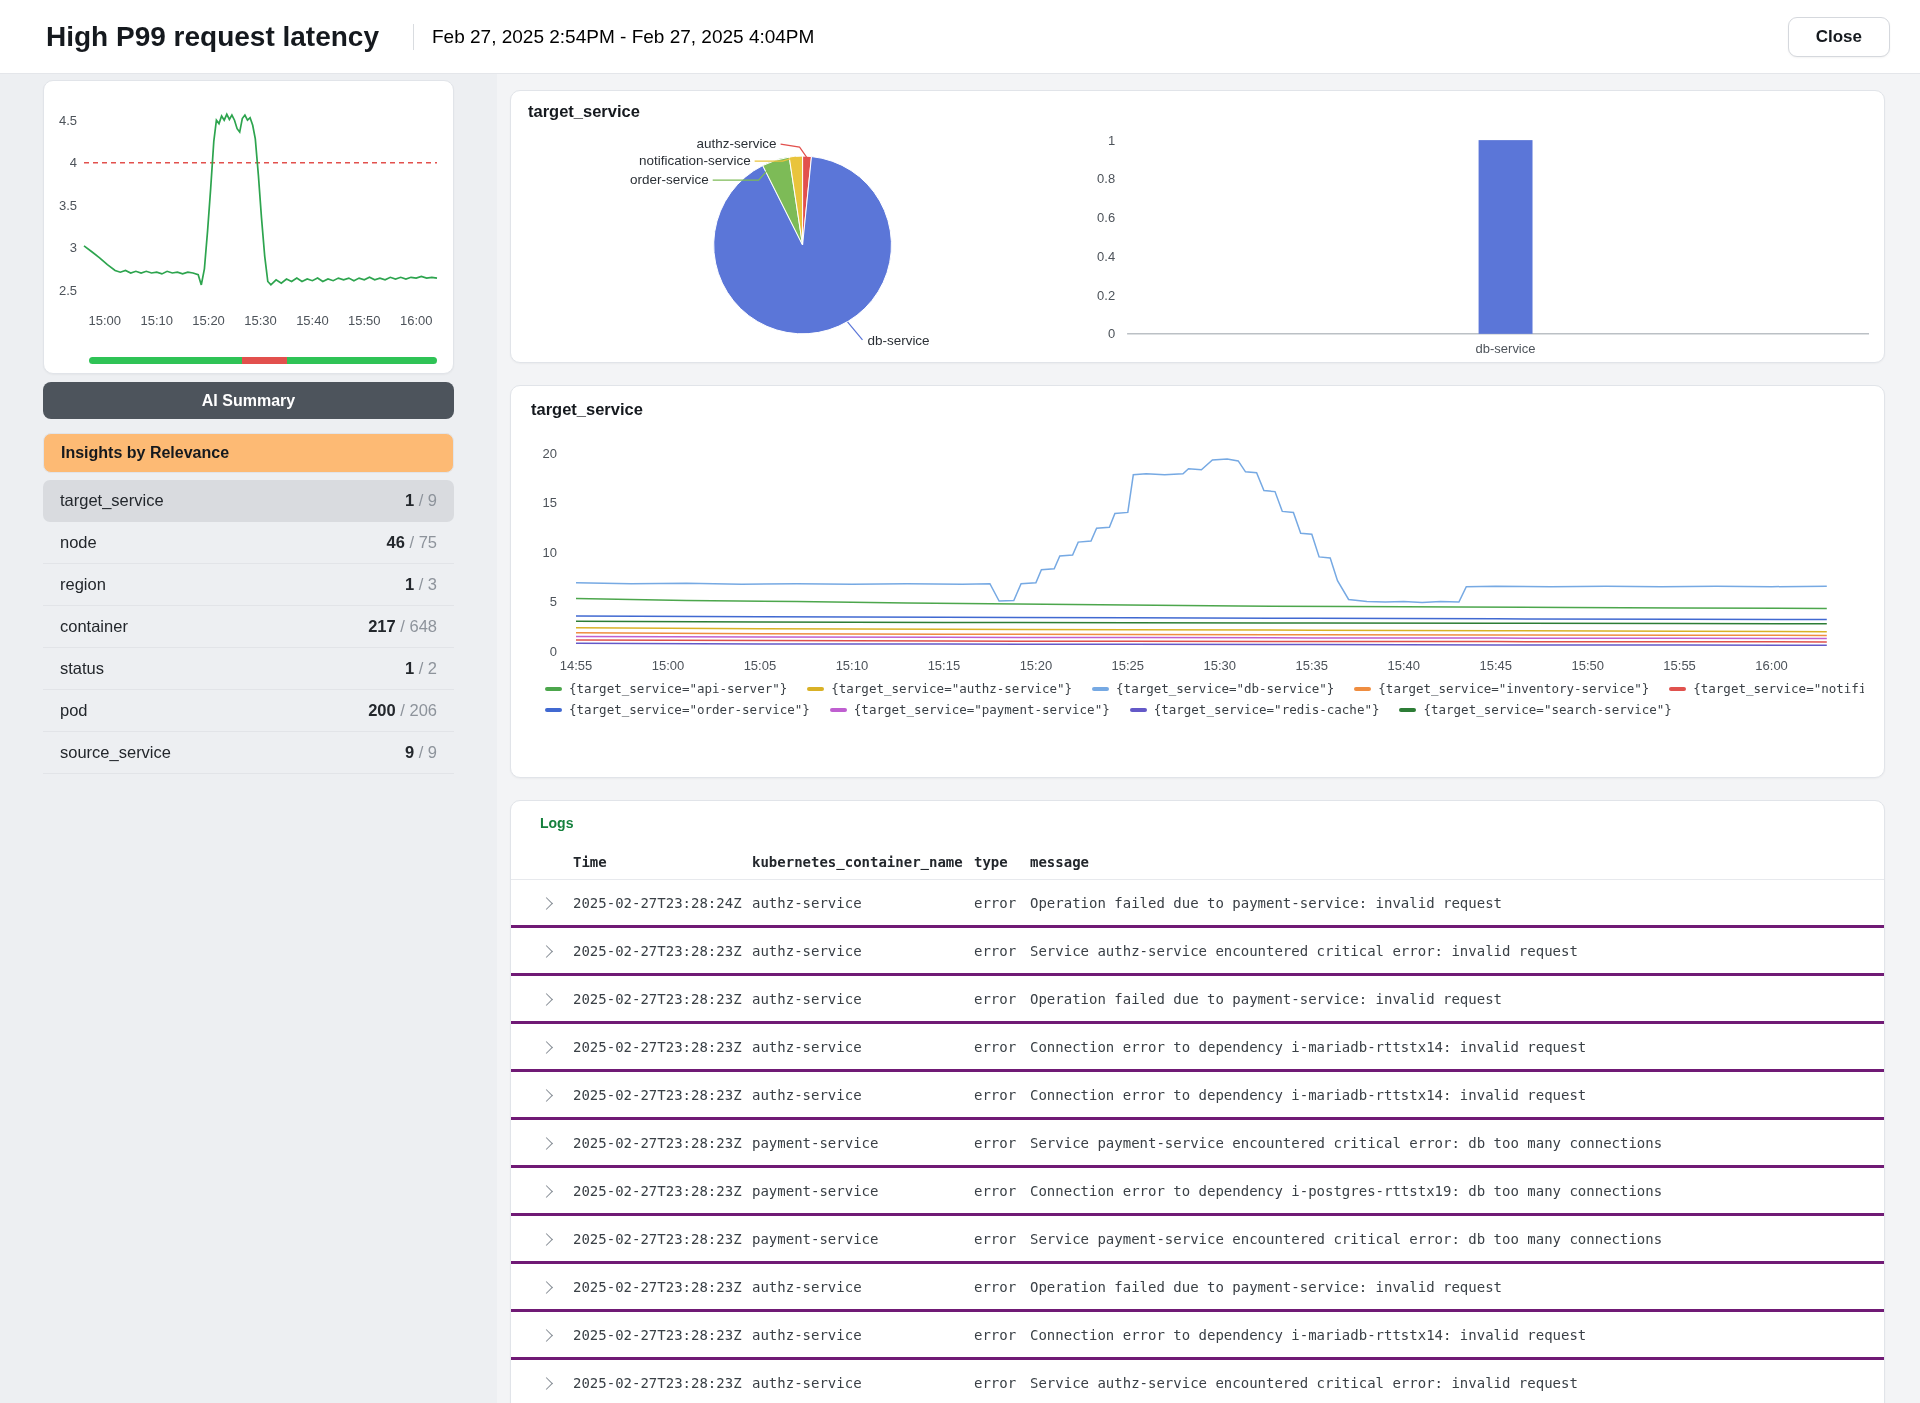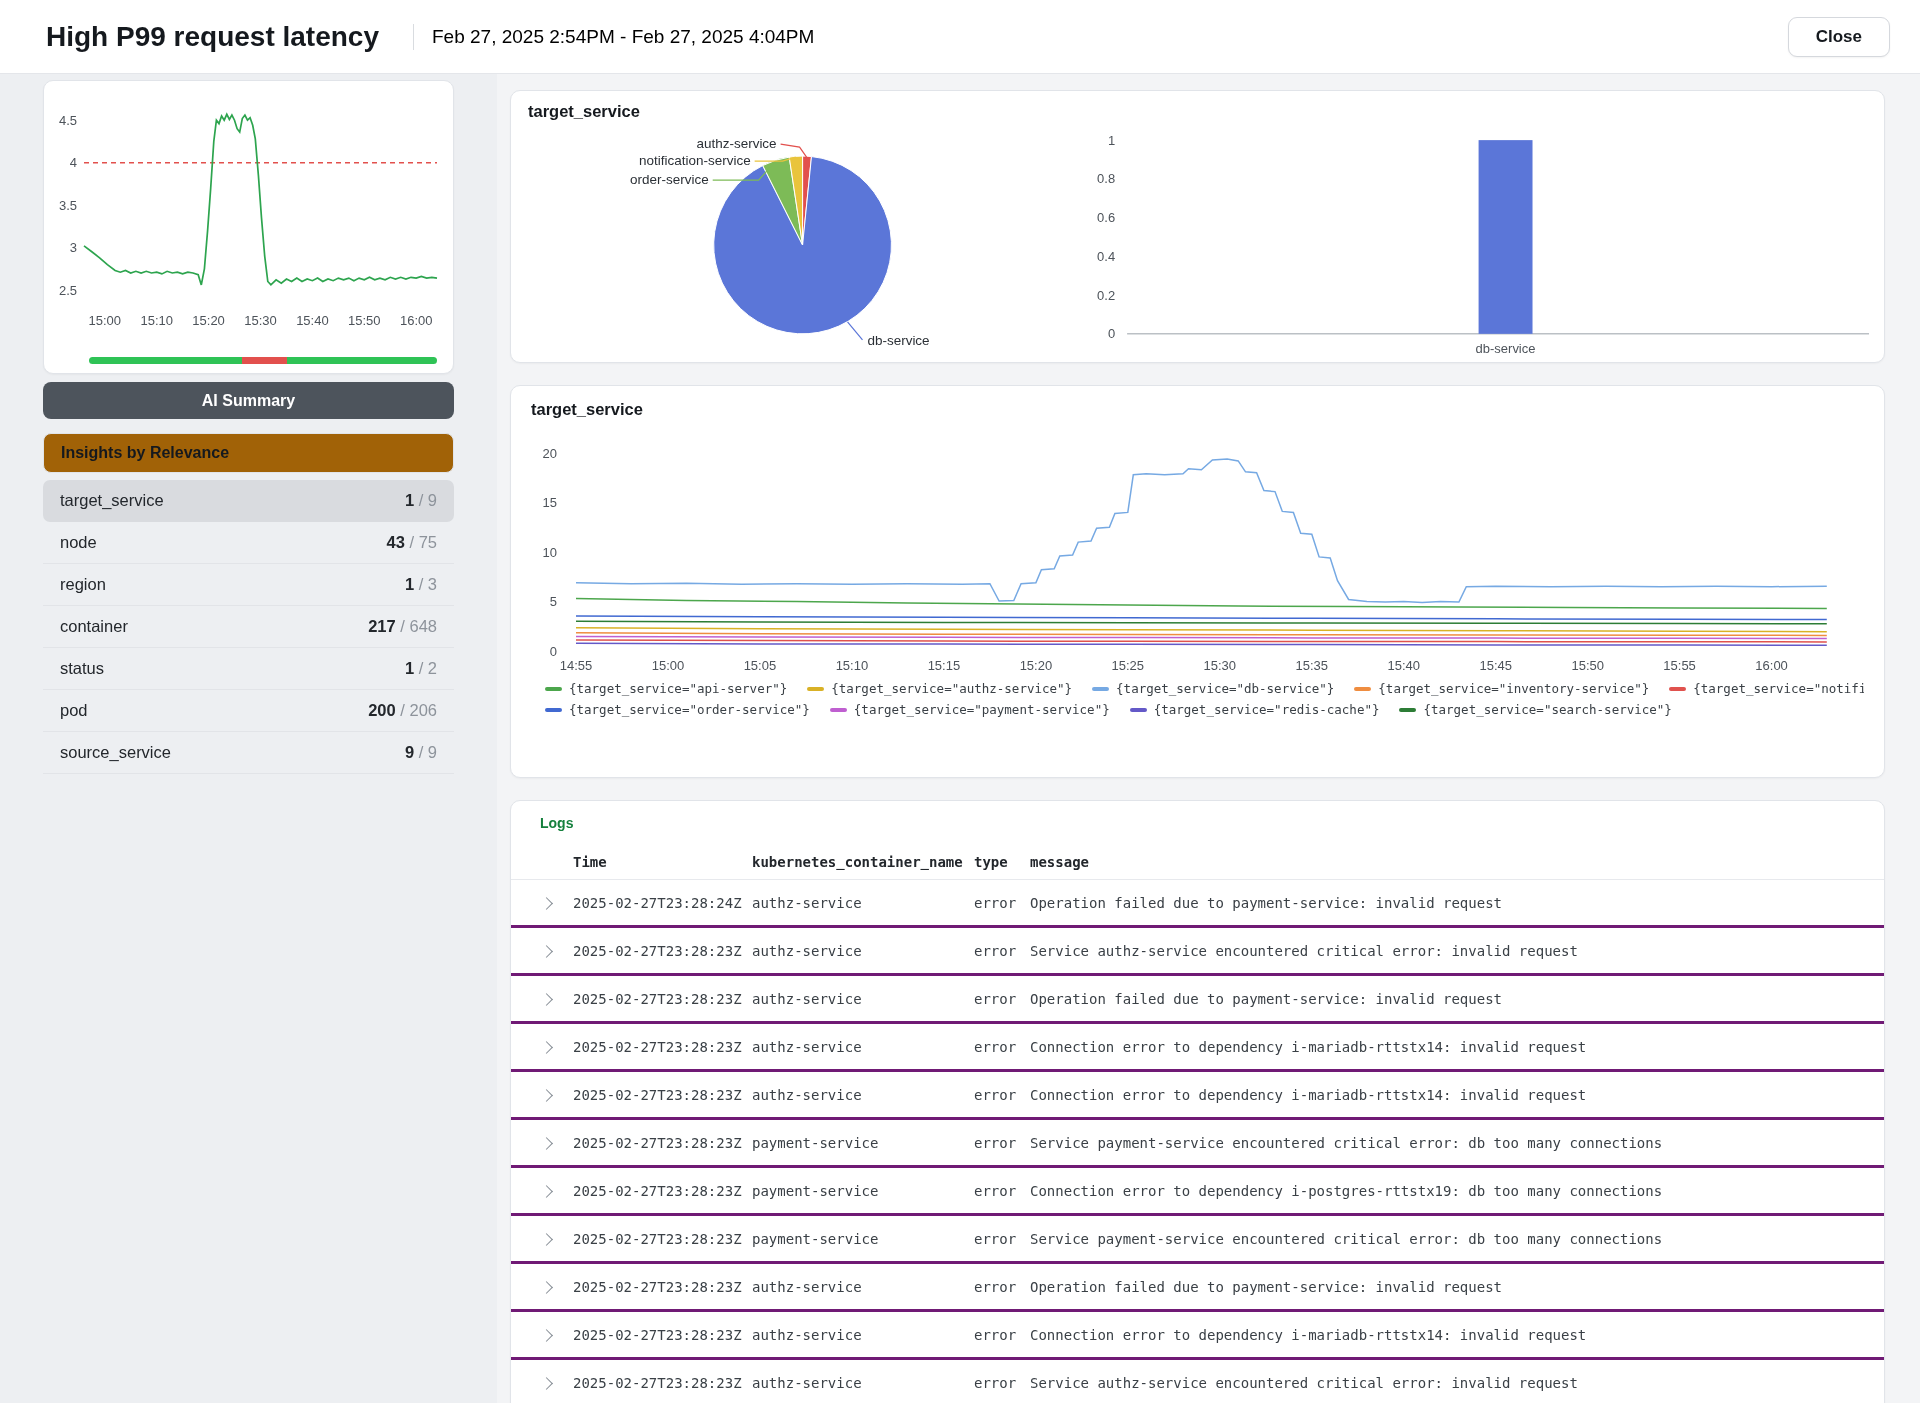--- a/index.html
+++ b/index.html
@@ -11,21 +11,21 @@
   .hdr .range{font-size:19px;color:#000000;white-space:nowrap;}
   .close-btn{margin-left:auto;background:#fff;border:1px solid #d5d8dd;border-radius:9px;padding:9px 27px;font-size:17px;font-weight:600;color:#15191e;font-family:inherit;cursor:pointer;box-shadow:0 1px 2px rgba(0,0,0,.05);}
   .bodywrap{display:flex;height:1329px;}
   .sidebar{width:497px;min-width:497px;background:#edeff2;padding:6px 43px 0;box-sizing:border-box;}
   .card{background:#fff;border:1px solid #e1e4e9;border-radius:10px;box-shadow:0 1px 2px rgba(0,0,0,.04);}
   .spark-card{position:relative;height:292px;}
   #sparkline{position:absolute;left:0;top:4px;}
   .health{position:absolute;left:45px;right:16px;bottom:9px;height:7px;border-radius:4px;overflow:hidden;display:flex;}
   .health div{height:100%;}
   .ai-btn{margin-top:8px;width:100%;height:37px;background:#4d545c;color:#fff;border:none;border-radius:8px;font-size:16px;font-weight:700;font-family:inherit;cursor:pointer;}
-  .insights{margin-top:14px;background:#a16207;border:1px solid #e1e4e9;border-radius:8px;padding:10px 17px;font-size:16px;font-weight:700;color:#15191e;box-sizing:border-box;cursor:pointer;}
+  .insights{margin-top:14px;background:#fdba74;border:1px solid #e1e4e9;border-radius:8px;padding:10px 17px;font-size:16px;font-weight:700;color:#15191e;box-sizing:border-box;cursor:pointer;}
   .facets{margin-top:7px;}
   .facet-row{display:flex;justify-content:space-between;align-items:center;height:41px;padding:0 17px;font-size:16.5px;color:#23272c;border-bottom:1px solid #e2e4e8;cursor:pointer;}
   .facet-row.selected{background:#d9dbdf;border-radius:7px;border-bottom-color:transparent;}
   .facet-count b{font-weight:700;color:#23272c;}
   .facet-count .muted{color:#8d939b;}
   .main{flex:1;padding:16px 35px 0 13px;box-sizing:border-box;overflow:hidden;}
   .card1{position:relative;height:271px;margin-bottom:22px;}
   .card-title-abs{position:absolute;left:17px;top:11px;font-size:16.5px;font-weight:700;color:#15191e;}
   #combo1{position:absolute;left:0;top:0;width:100%;height:100%;}
   .card2{height:393px;margin-bottom:22px;padding:12px 20px 0;box-sizing:border-box;}
@@ -85,21 +85,21 @@
       </div>
       <button class="ai-btn">AI Summary</button>
       <div class="insights">Insights by Relevance</div>
       <div class="facets" id="facets">
           <div class="facet-row selected">
             <span>target_service</span>
             <span class="facet-count"><b>1</b><span class="muted"> / 9</span></span>
           </div>
           <div class="facet-row">
             <span>node</span>
-            <span class="facet-count"><b>43</b><span class="muted"> / 75</span></span>
+            <span class="facet-count"><b>46</b><span class="muted"> / 75</span></span>
           </div>
           <div class="facet-row">
             <span>region</span>
             <span class="facet-count"><b>1</b><span class="muted"> / 3</span></span>
           </div>
           <div class="facet-row">
             <span>container</span>
             <span class="facet-count"><b>217</b><span class="muted"> / 648</span></span>
           </div>
           <div class="facet-row">

